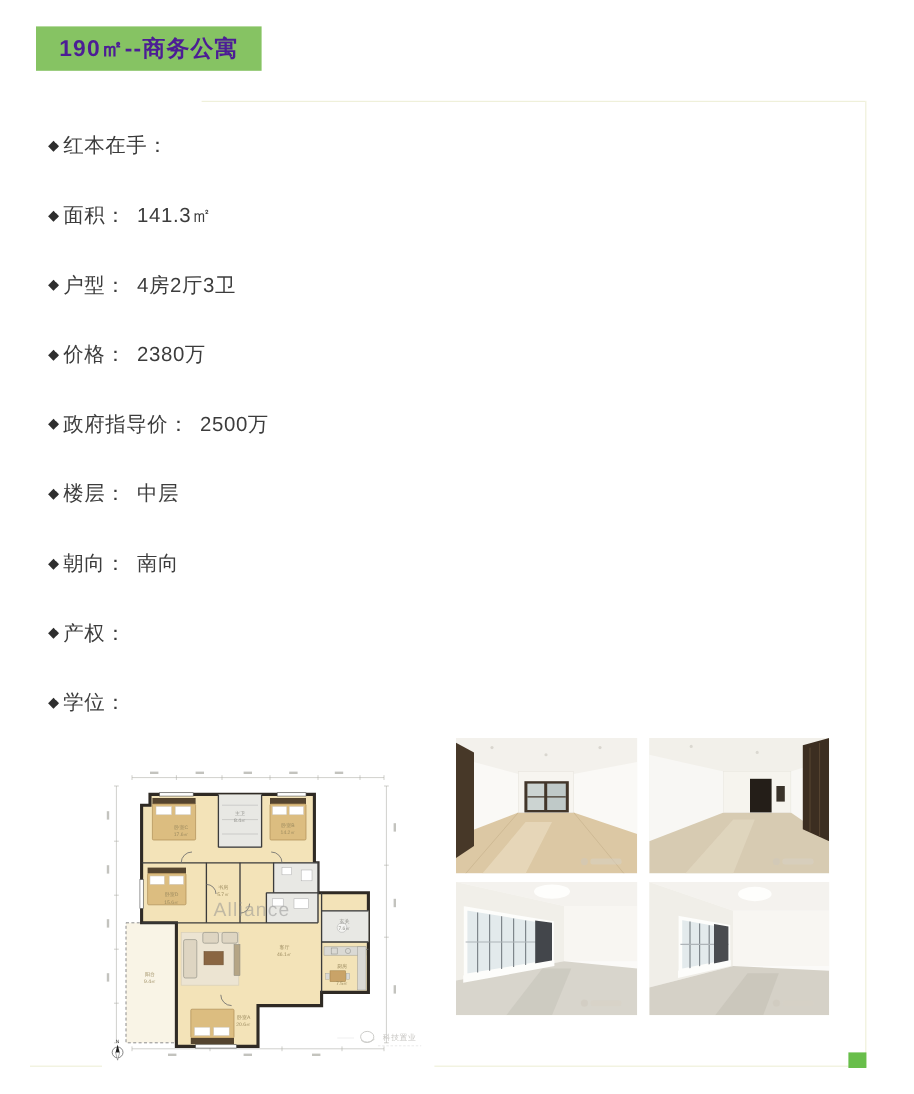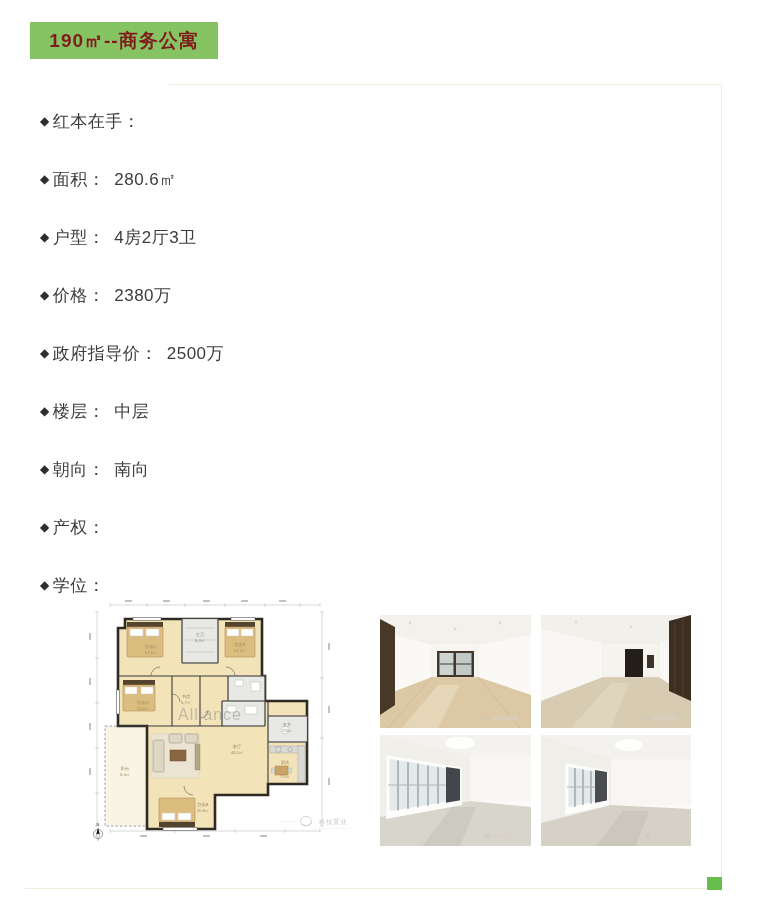--- a/index.html
+++ b/index.html
@@ -6,29 +6,29 @@
   .page{position:relative;width:762px;height:912px;background:#fff;overflow:hidden;
         font-family:"Liberation Sans","DejaVu Sans",sans-serif;}
   
   .frame-line{position:absolute;background:#eff0da;}
   .frame-top{left:168px;top:84px;width:553px;height:1px;}
   .frame-right{left:721px;top:84px;width:1px;height:805px;}
   .frame-bottom{left:25px;top:888px;width:697px;height:1px;}
   .corner-square{position:absolute;left:707px;top:877px;width:15px;height:13px;background:#68be4a;}
   
   .badge{position:absolute;left:30px;top:22px;width:188px;height:37px;background:#86c363;
-         color:#7f1d1d;font-weight:bold;font-size:19px;letter-spacing:1px;
+         color:#4c1d95;font-weight:bold;font-size:19px;letter-spacing:1px;
          display:flex;align-items:center;justify-content:center;}
   
   .list{position:absolute;left:40px;top:92px;width:620px;}
   .row{height:58px;display:flex;align-items:center;font-size:17px;color:#3c3c3c;letter-spacing:.5px;}
   .bullet{font-size:12px;color:#2e2e2e;margin-right:3px;line-height:1;}
   .sep{margin-right:9px;}
   
-  .floorplan{position:absolute;left:85px;top:598px;width:277px;height:252px;background:#fff;}
+  .floorplan{position:absolute;left:85px;top:641px;width:277px;height:252px;background:#fff;}
   .photo{position:absolute;overflow:hidden;background:#f6f4f0;}
   .photo svg{display:block;}
   .p1{left:380px;top:615px;width:151px;height:113px;}
   .p2{left:541px;top:615px;width:150px;height:113px;}
   .p3{left:380px;top:735px;width:151px;height:111px;}
   .p4{left:541px;top:735px;width:150px;height:111px;}
   .fp-label{font-size:4.2px;fill:#9b8a5e;}
   .fp-label-gray{font-size:4.2px;fill:#8d8d88;}
 </style>
 </head>
@@ -48,21 +48,21 @@
   <div class="list">
     <div class="row">
       <span class="bullet">◆</span>
       <span>红本在手</span>
       <span class="sep">：</span>
     </div>
     <div class="row">
       <span class="bullet">◆</span>
       <span>面积</span>
       <span class="sep">：</span>
-      <span>280.6㎡</span>
+      <span>141.3㎡</span>
     </div>
     <div class="row">
       <span class="bullet">◆</span>
       <span>户型</span>
       <span class="sep">：</span>
       <span>4房2厅3卫</span>
     </div>
     <div class="row">
       <span class="bullet">◆</span>
       <span>价格</span>

